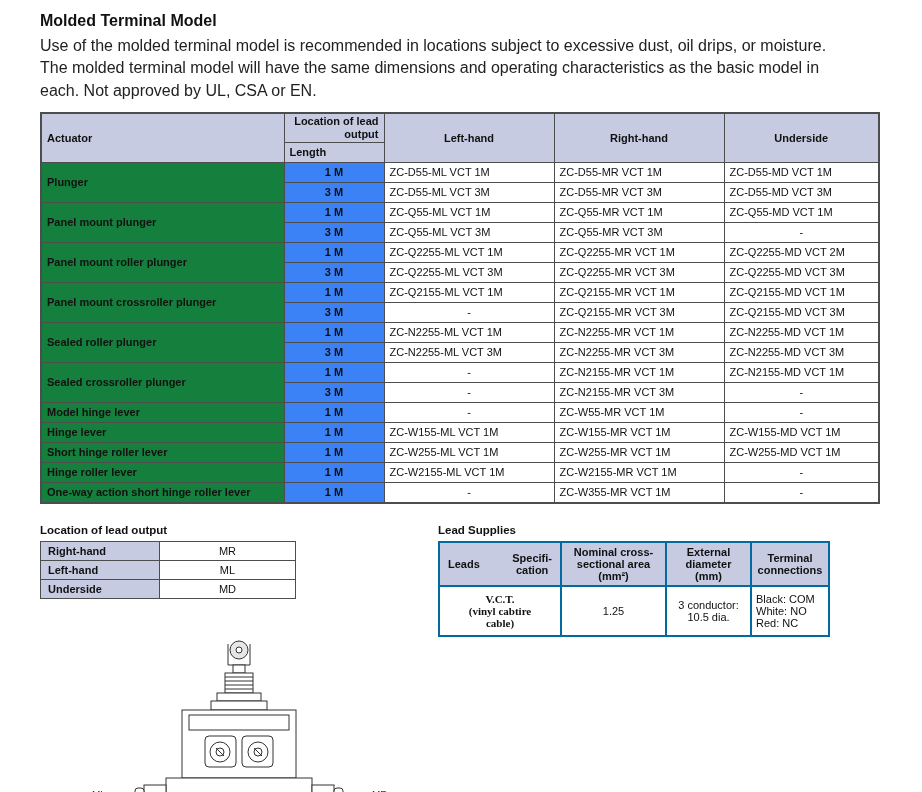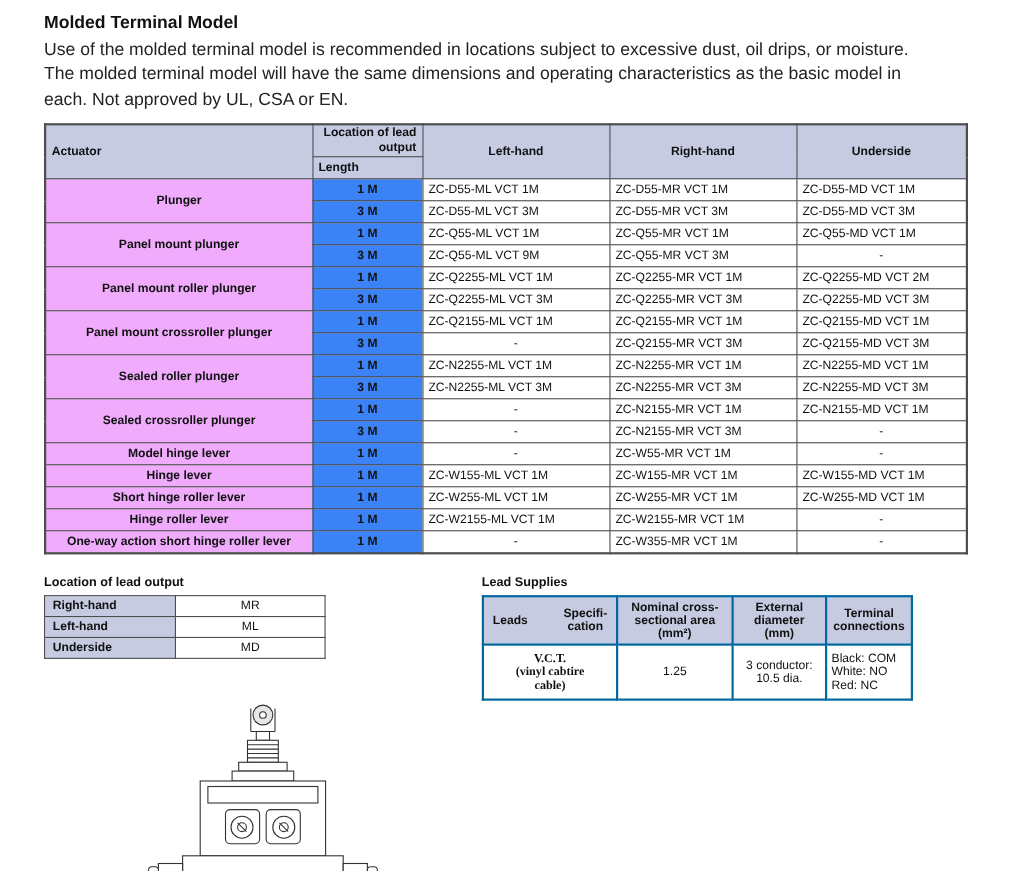--- a/index.html
+++ b/index.html
@@ -11,21 +11,21 @@
   
   table{border-collapse:collapse;}
   .main{width:840px;table-layout:fixed;font-size:11px;}
   .main th,.main td{border:1px solid #4d4d4d;padding:1px 5px;height:17px;line-height:1.18;vertical-align:middle;}
   .main th{background:#c6cbe2;font-weight:bold;}
   .main{border:2px solid #4d4d4d;}
   .hdr-actuator{text-align:left;}
   .hdr-loc{text-align:right;}
   .hdr-length{text-align:left;font-weight:bold;}
   .hdr-hand{text-align:center;}
-  td.actuator{background:#f0abfc;font-weight:bold;text-align:center;}
+  td.actuator{background:#15803d;font-weight:bold;text-align:left;}
   td.len{background:#3b82f6;font-weight:bold;text-align:center;}
   td.model{text-align:left;background:#fff;}
   td.dash{text-align:center;}
 
   
   .bottom{display:flex;margin-top:20px;}
   .left-col{width:450px;}
   .sub-head{font-size:11.5px;font-weight:bold;margin:0 0 5px 0;}
   .leadout{width:256px;font-size:11px;border:1.5px solid #4d4d4d;}
   .leadout td{border:1px solid #4d4d4d;height:16px;padding:1px 7px;}
@@ -90,21 +90,21 @@
       </tr>
       <tr>
         <td class="actuator" rowspan="2">Panel mount plunger</td>
         <td class="len">1 M</td>
         <td class="model">ZC-Q55-ML VCT 1M</td>
         <td class="model">ZC-Q55-MR VCT 1M</td>
         <td class="model">ZC-Q55-MD VCT 1M</td>
       </tr>
       <tr>
         <td class="len">3 M</td>
-        <td class="model">ZC-Q55-ML VCT 9M</td>
+        <td class="model">ZC-Q55-ML VCT 3M</td>
         <td class="model">ZC-Q55-MR VCT 3M</td>
         <td class="model dash">-</td>
       </tr>
       <tr>
         <td class="actuator" rowspan="2">Panel mount roller plunger</td>
         <td class="len">1 M</td>
         <td class="model">ZC-Q2255-ML VCT 1M</td>
         <td class="model">ZC-Q2255-MR VCT 1M</td>
         <td class="model">ZC-Q2255-MD VCT 2M</td>
       </tr>

